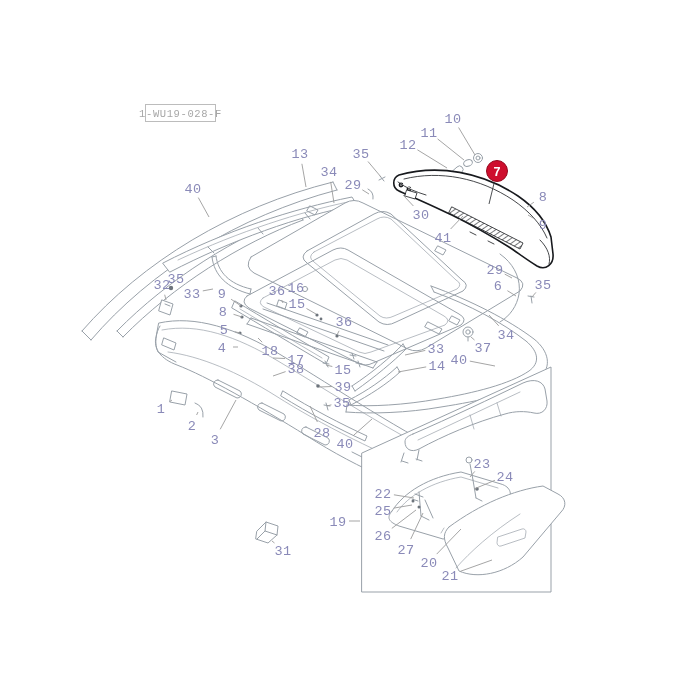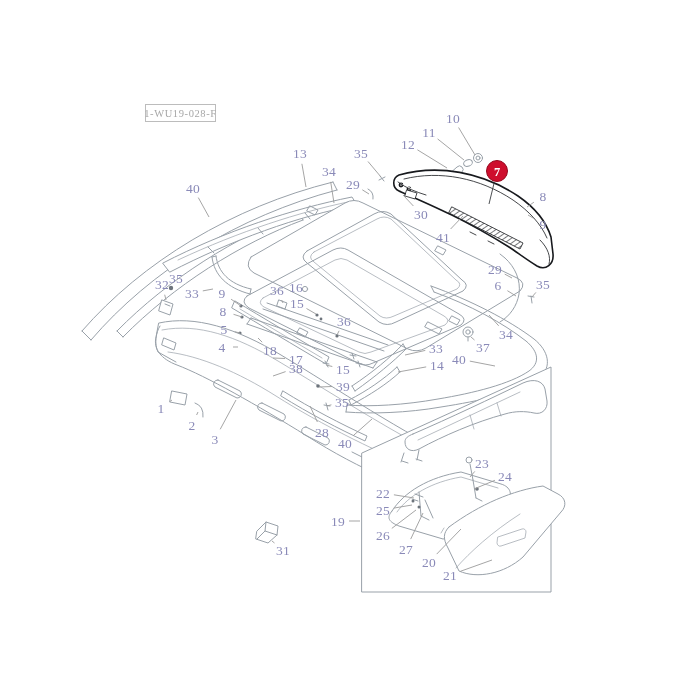--- a/index.html
+++ b/index.html
@@ -1,17 +1,17 @@
 <!DOCTYPE html>
 <html><head>
 <meta charset="utf-8">
 <style>
   html,body{margin:0;padding:0;background:#ffffff;}
   .stage{position:relative;width:700px;height:700px;background:#ffffff;overflow:hidden;
-         font-family:Liberation Serif, serif;}
+         font-family:Liberation Mono, monospace;}
   svg{display:block;}
   .art{stroke:#99a1a9;fill:none;stroke-width:1;stroke-linecap:round;stroke-linejoin:round;}
   .art .thin{stroke-width:.7;}
   .art .fillw{fill:#ffffff;}
   .dark{stroke:#17191d;stroke-width:1.6;fill:#ffffff;stroke-linecap:round;stroke-linejoin:round;}
   .dark .thin{stroke-width:.8;}
   .dot{fill:#6d747c;stroke:none;}
   text.callout{font-size:13.5px;letter-spacing:.3px;cursor:pointer;}
   text.codelbl{font-size:10.5px;letter-spacing:.6px;}
   text.badge-n{font-size:12.5px;font-weight:bold;fill:#ffffff;}

